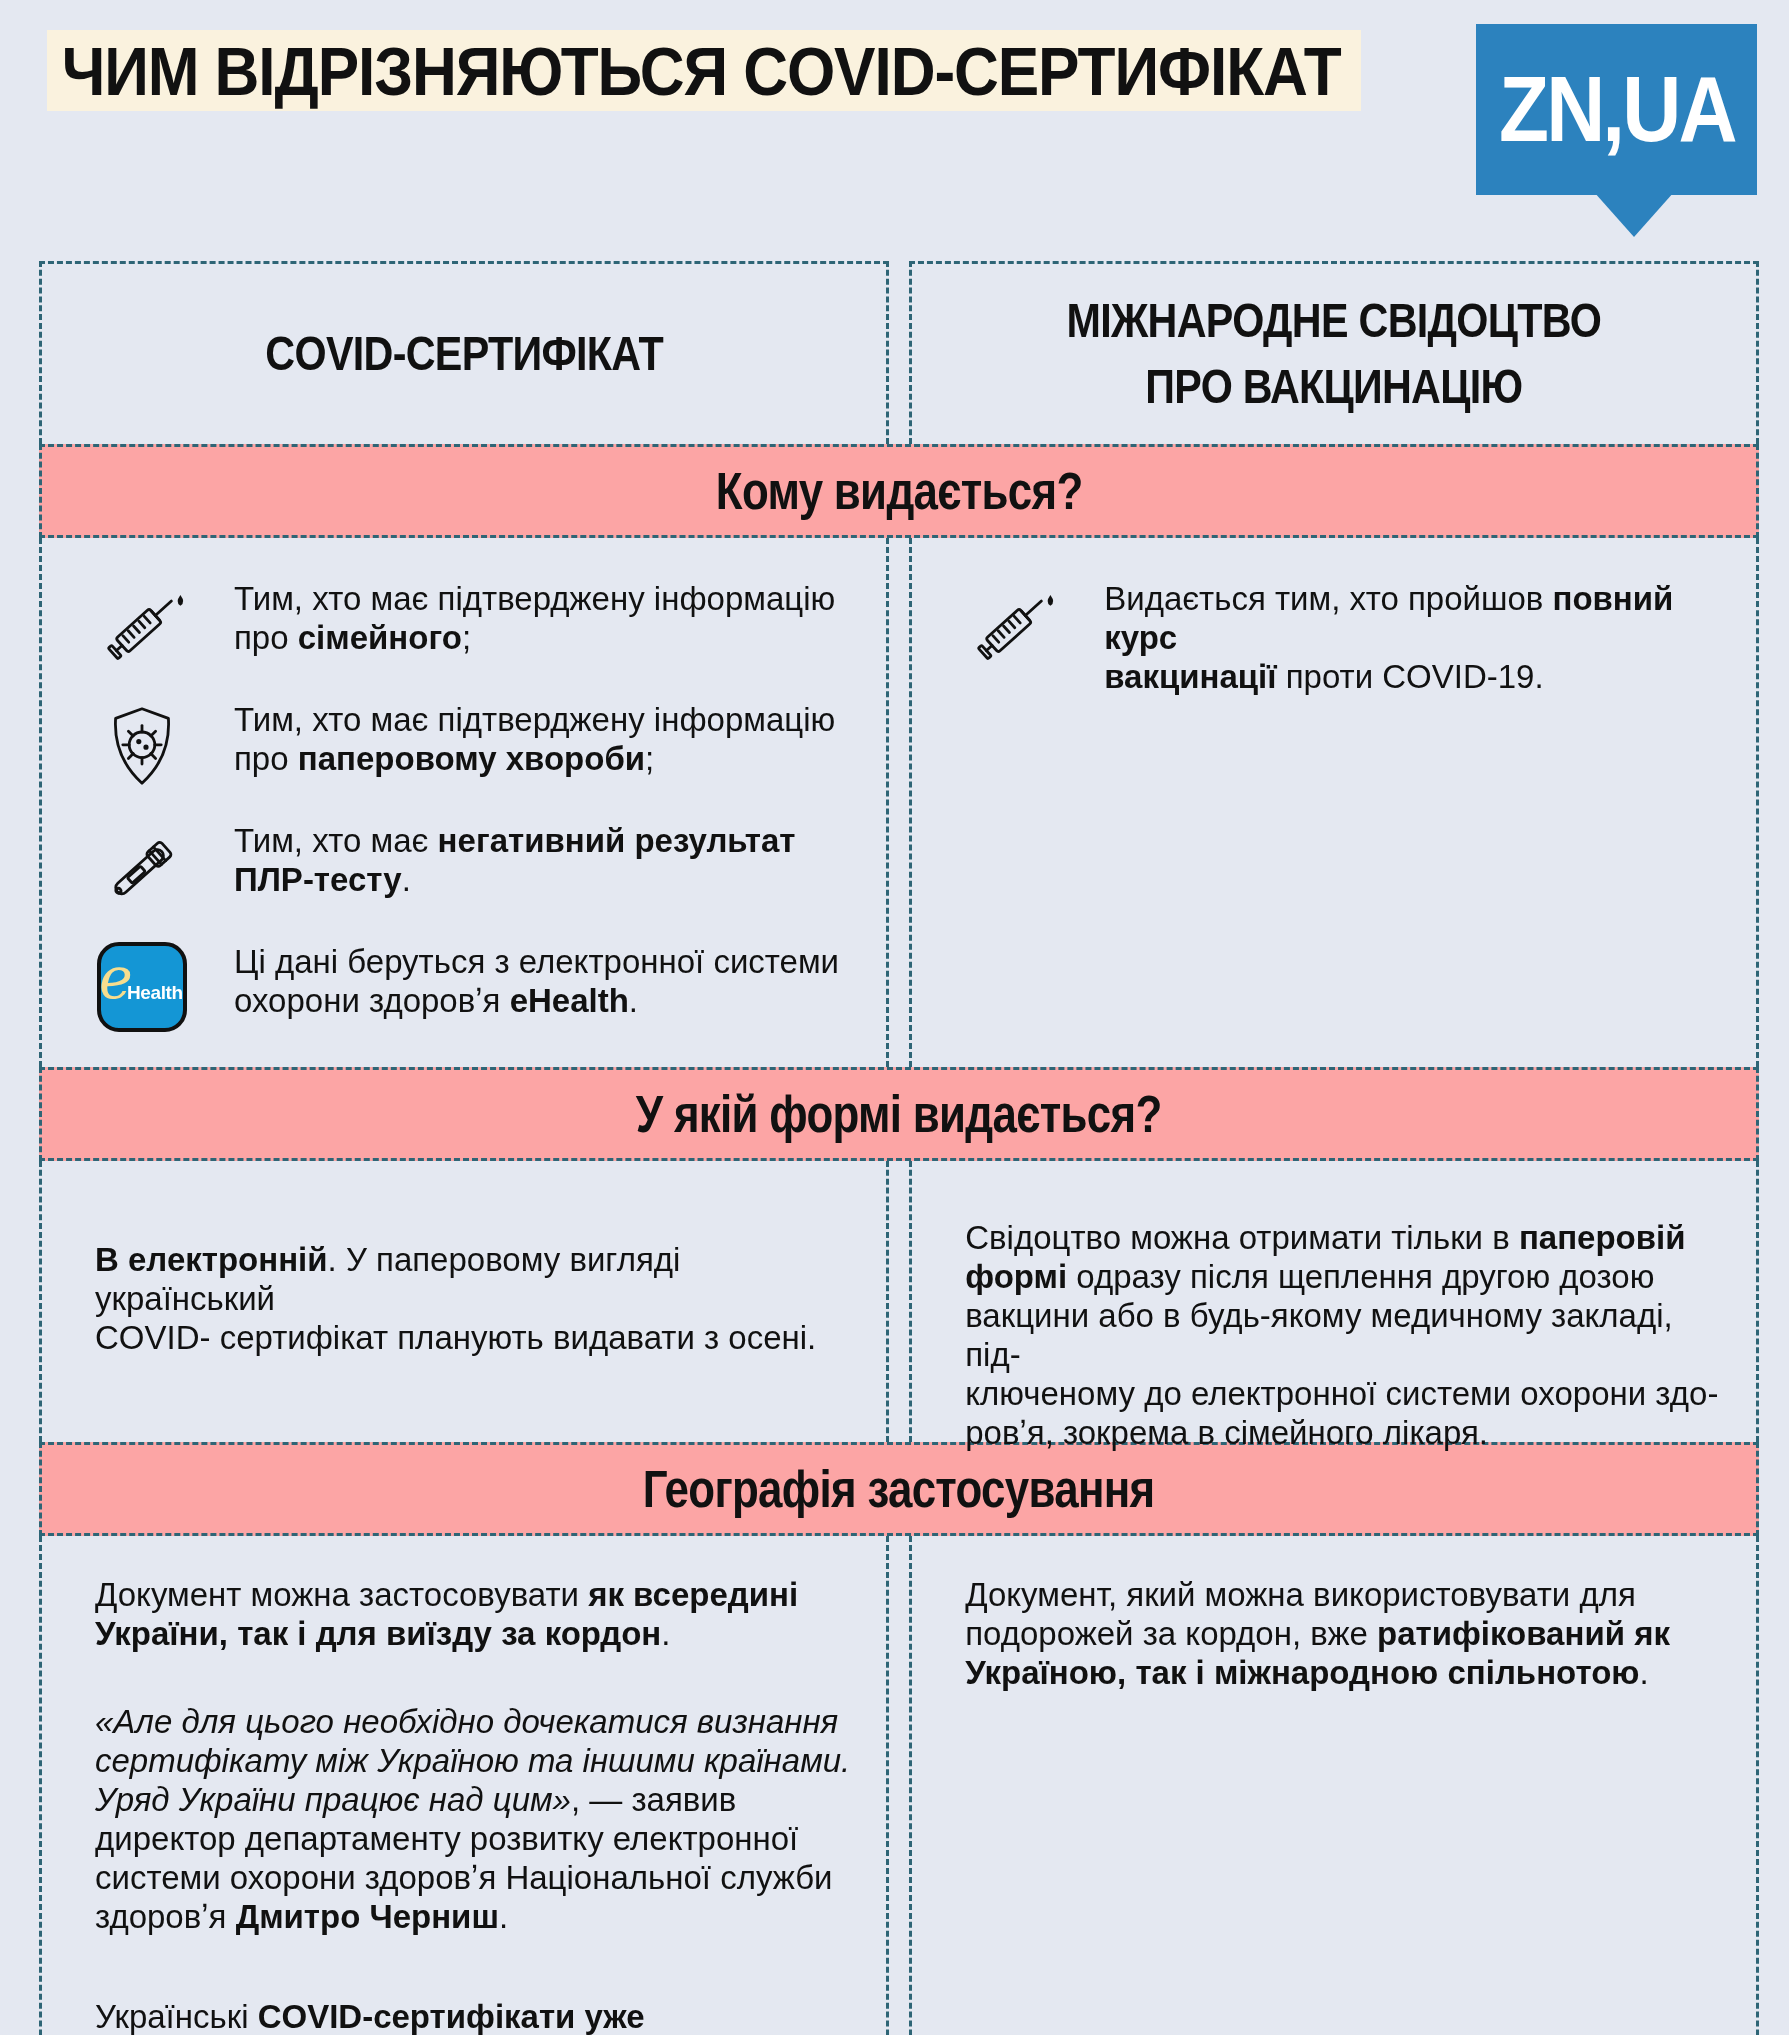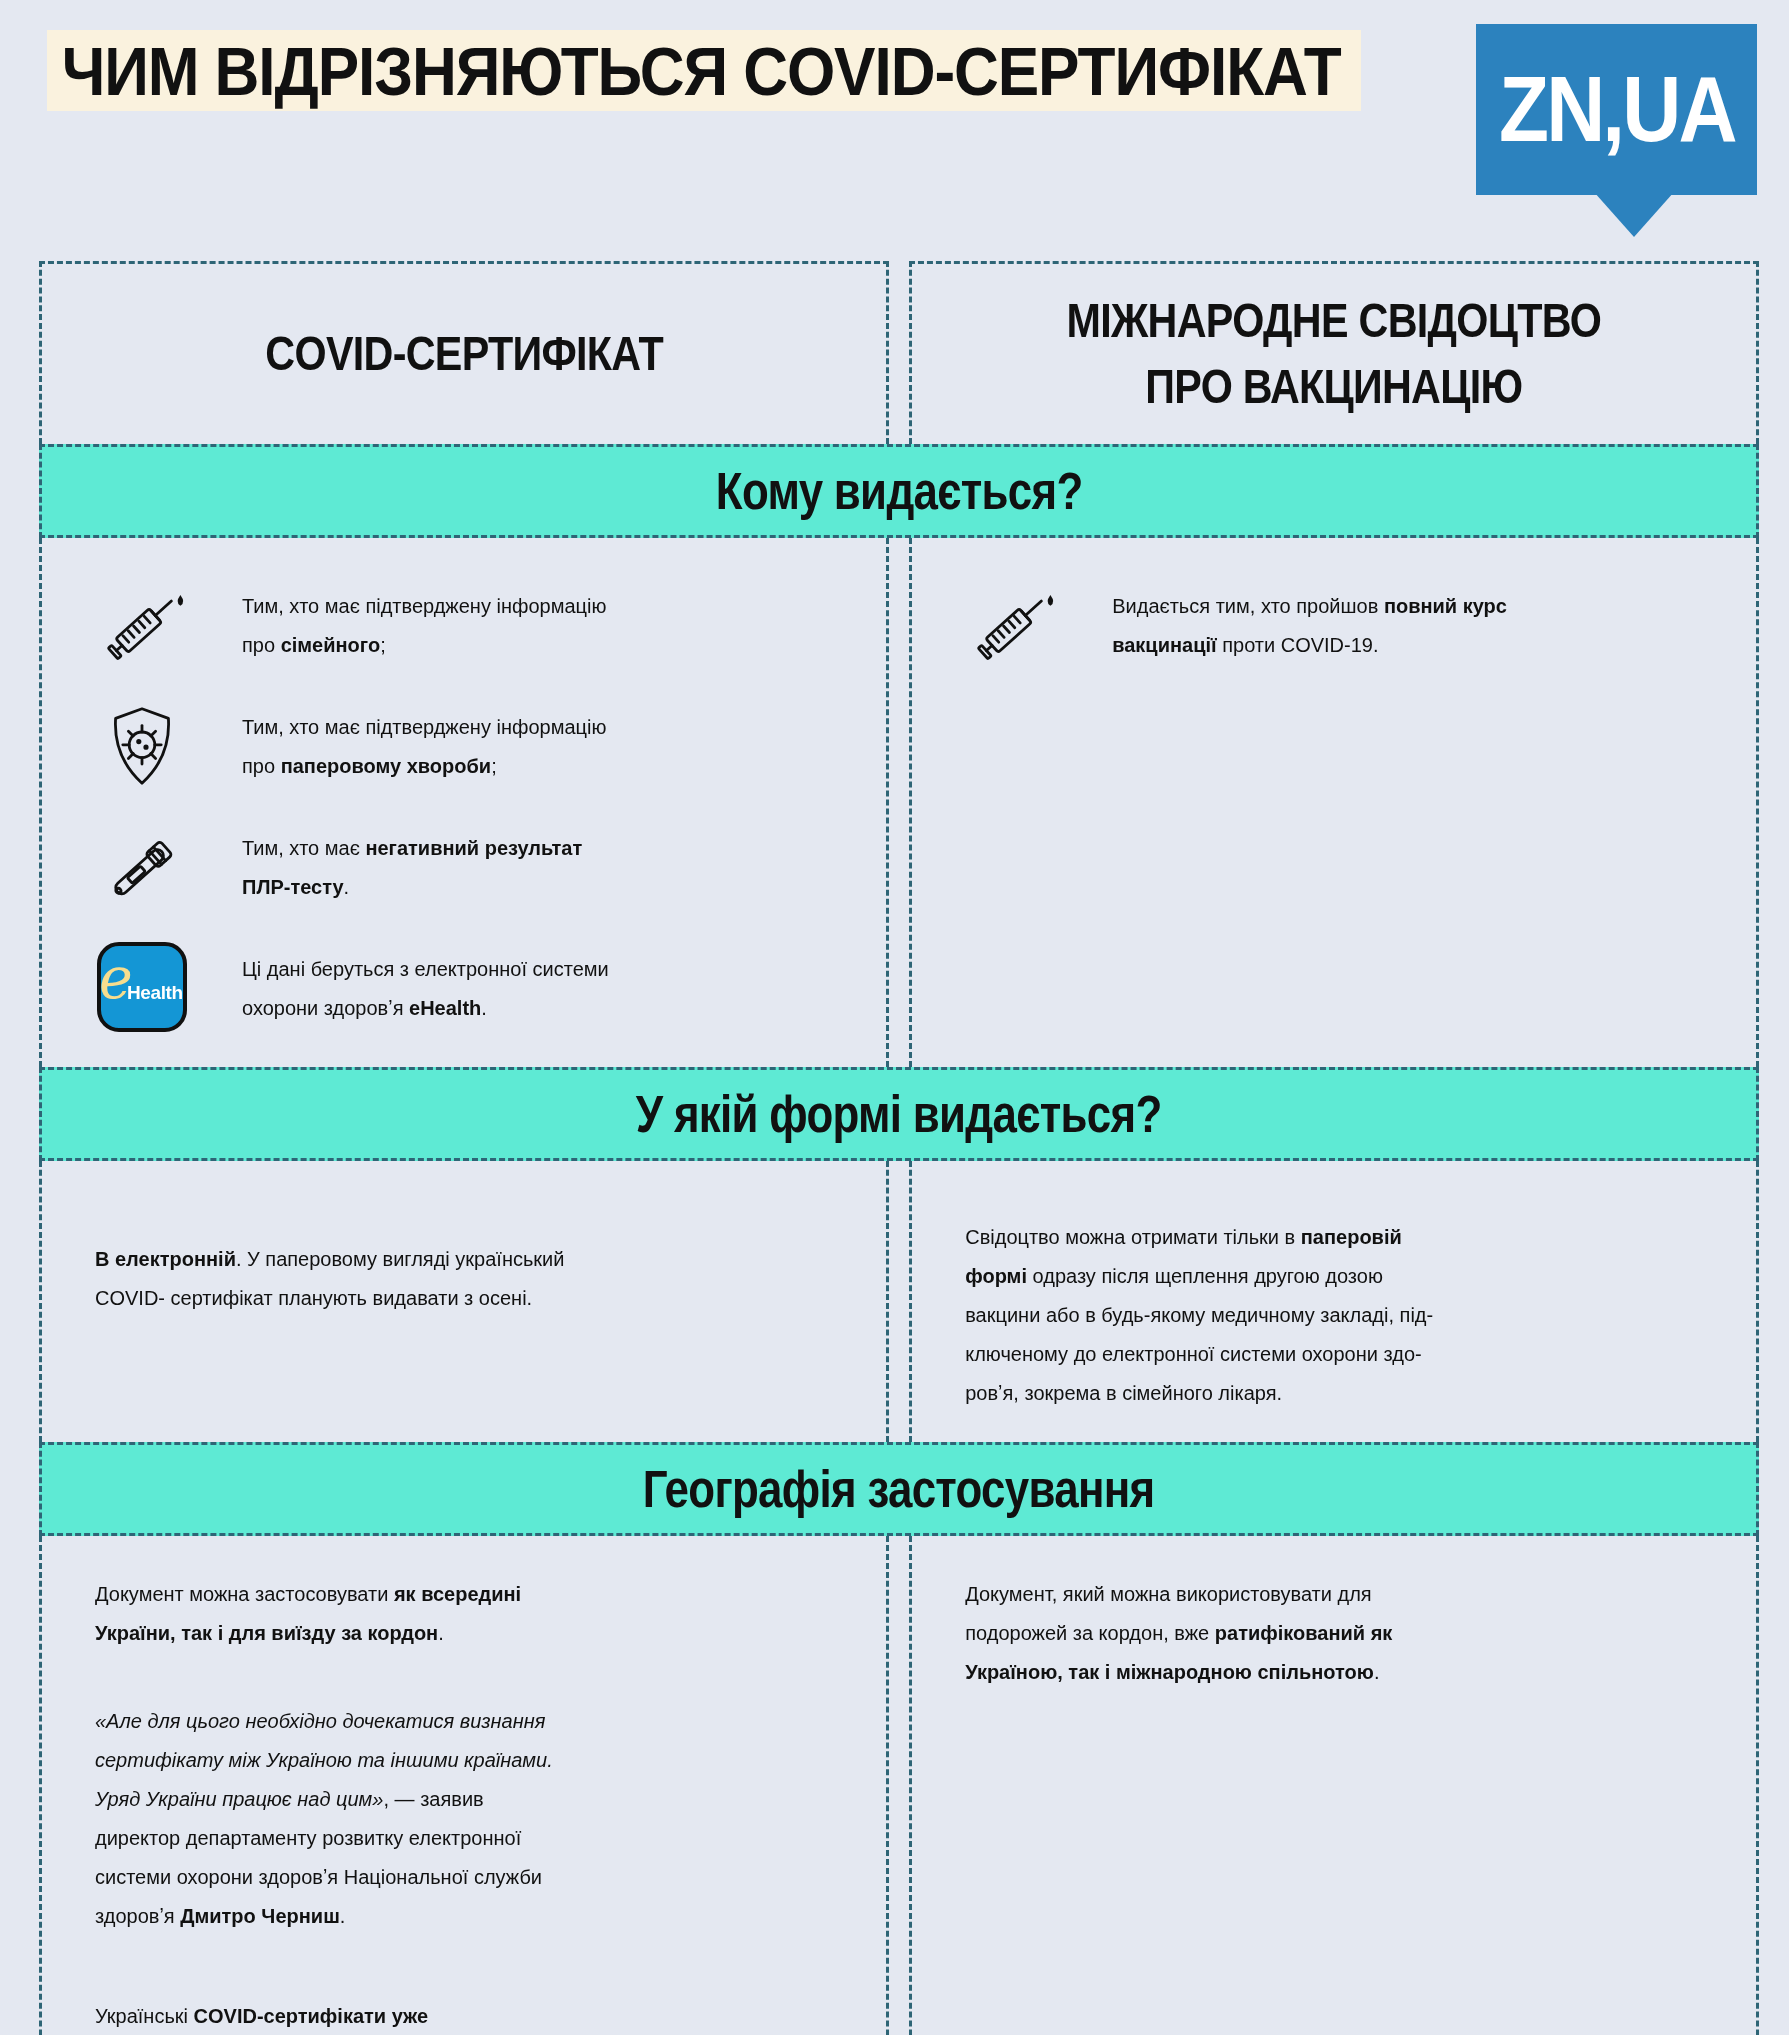--- a/index.html
+++ b/index.html
@@ -40,33 +40,33 @@
     border-left:3.3px dashed #2e6576;border-right:3.3px dashed #2e6576;
   }
   .head-row .col{
     border-top:3.3px dashed #2e6576;height:183px;
     display:flex;align-items:center;justify-content:center;text-align:center;
   }
   .head-row h2{margin:0;font-size:48px;line-height:1.38;font-weight:700;letter-spacing:-0.8px}
   .head-row h2 .cond{white-space:pre-line}
 
   .banner{
-    box-sizing:border-box;border:3.3px dashed #2e6576;background:#5eead4;
+    box-sizing:border-box;border:3.3px dashed #2e6576;background:#fca5a5;
     height:94px;display:flex;align-items:center;justify-content:center;
   }
   .banner span{font-size:51px;font-weight:700;letter-spacing:-0.8px}
 
   .sec1 .col{height:529px;padding-top:41px}
   .sec2 .col{height:281px}
   .sec3 .col{height:688px}
 
   .item{display:flex;align-items:flex-start;gap:43px;margin-left:51px;padding-right:22.4px}
   .item + .item{margin-top:25px}
   .icon{flex:0 0 98px;display:flex;justify-content:center;align-items:flex-start}
-  .txt{margin:8px;font-size:20px;line-height:39px;white-space:pre-line}
+  .txt{margin:0;font-size:33px;line-height:39px;white-space:pre-line}
   .txtblock{margin-left:53px;padding-right:24.4px}
   .sec2 .left-pad{margin-top:79px}
   .sec2 .right-pad{margin-top:57px}
   .sec3 .p1{margin-top:39px}
   .sec3 .p2{margin-top:49px}
   .sec3 .p3{margin-top:61px}
 
   
   .ehealth{
     width:90px;height:90px;background:#1496d5;border:4.5px solid #111;border-radius:22px;

